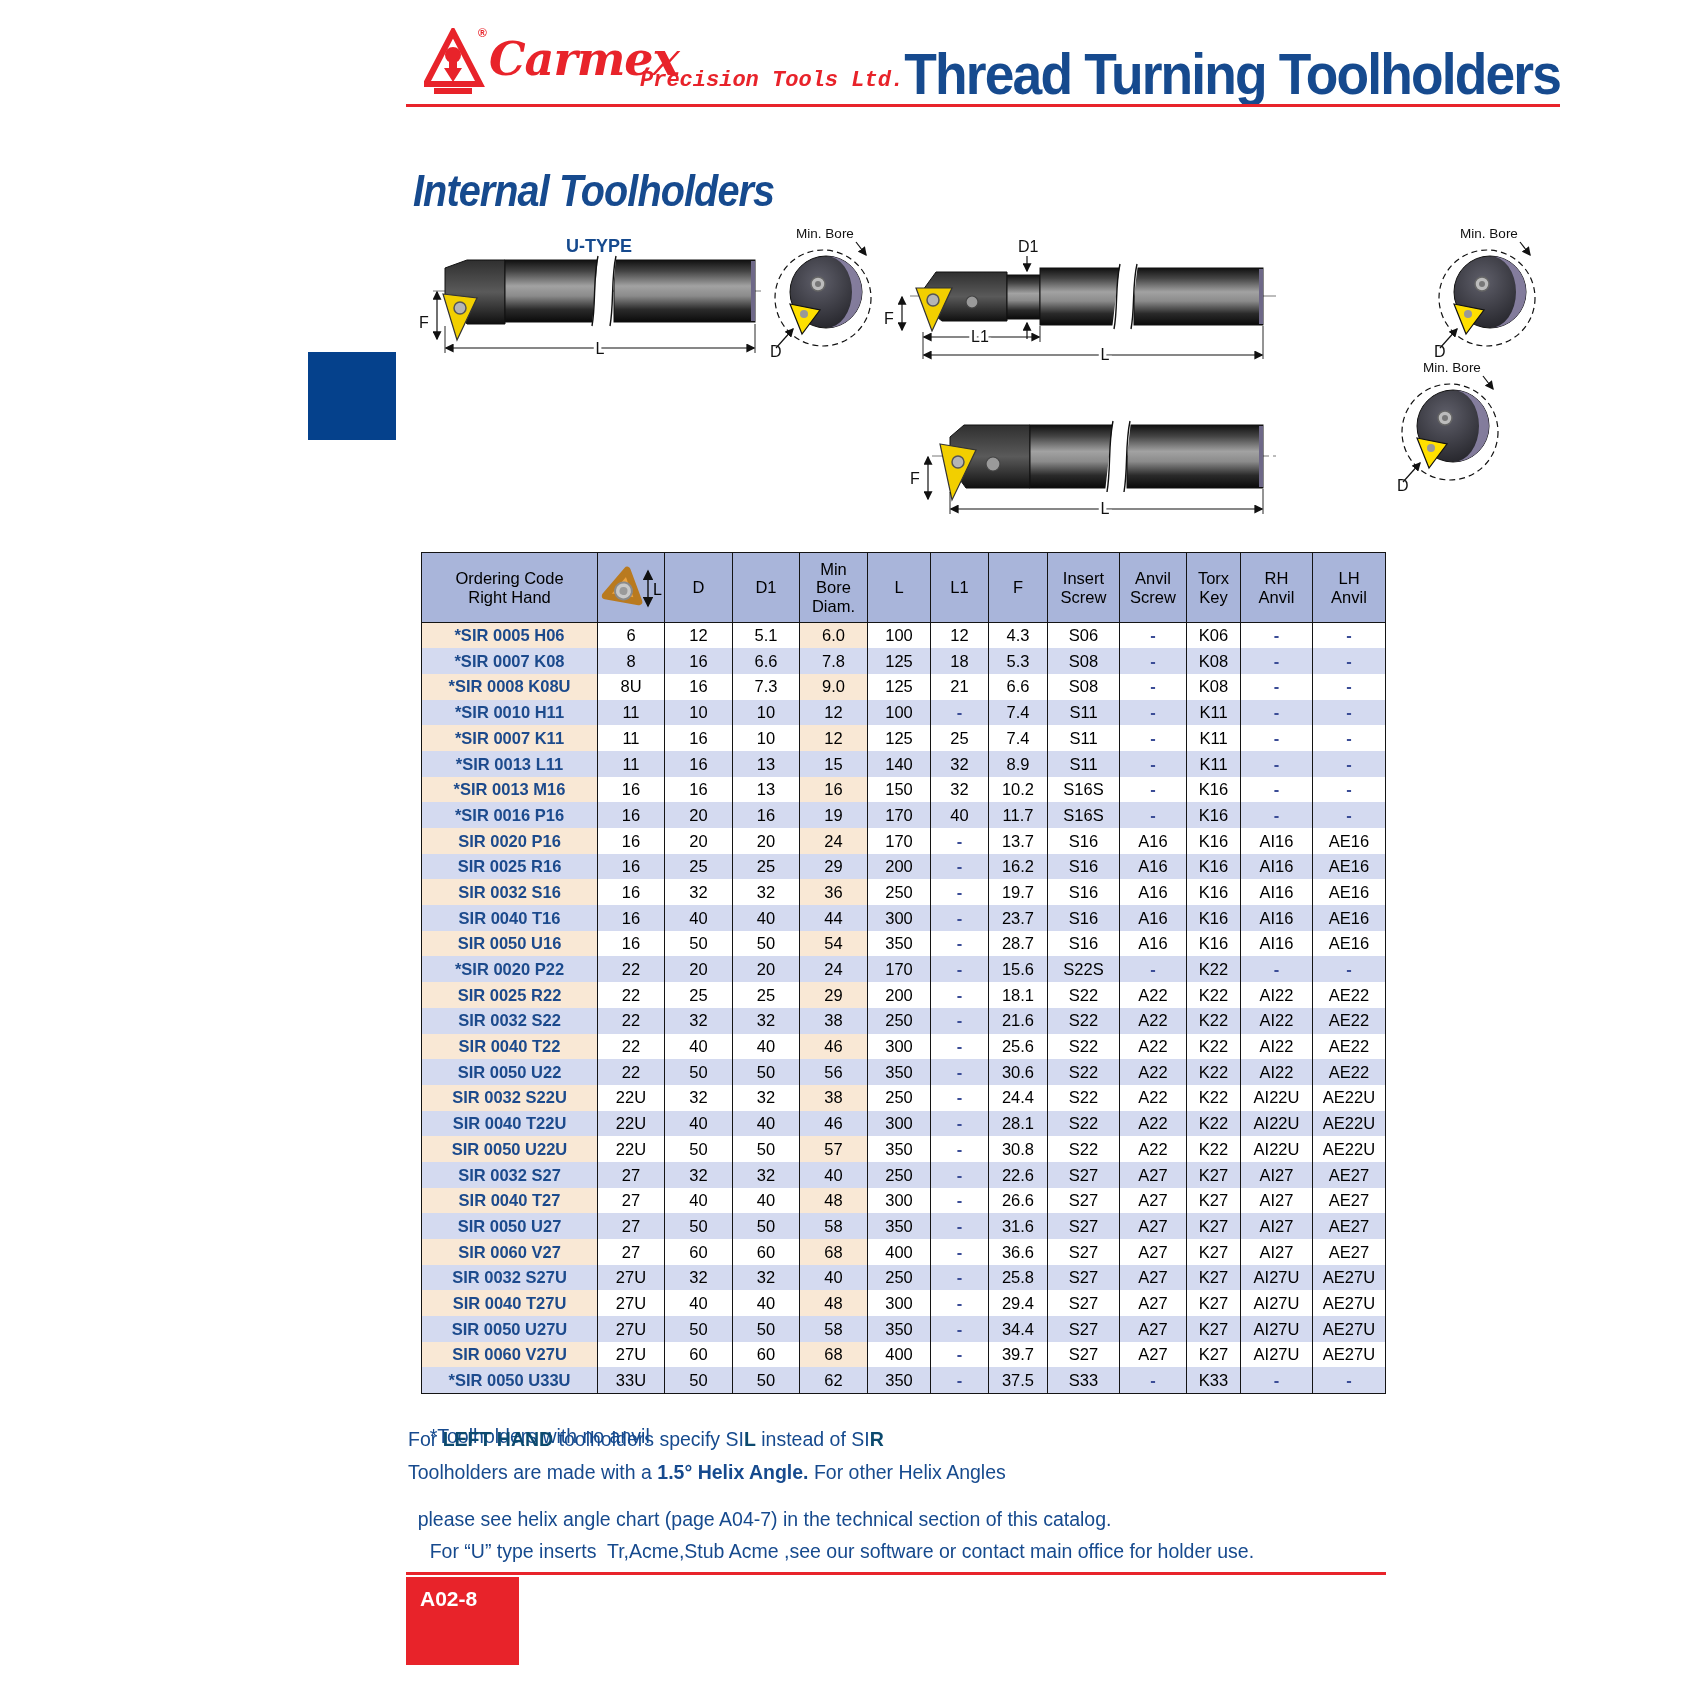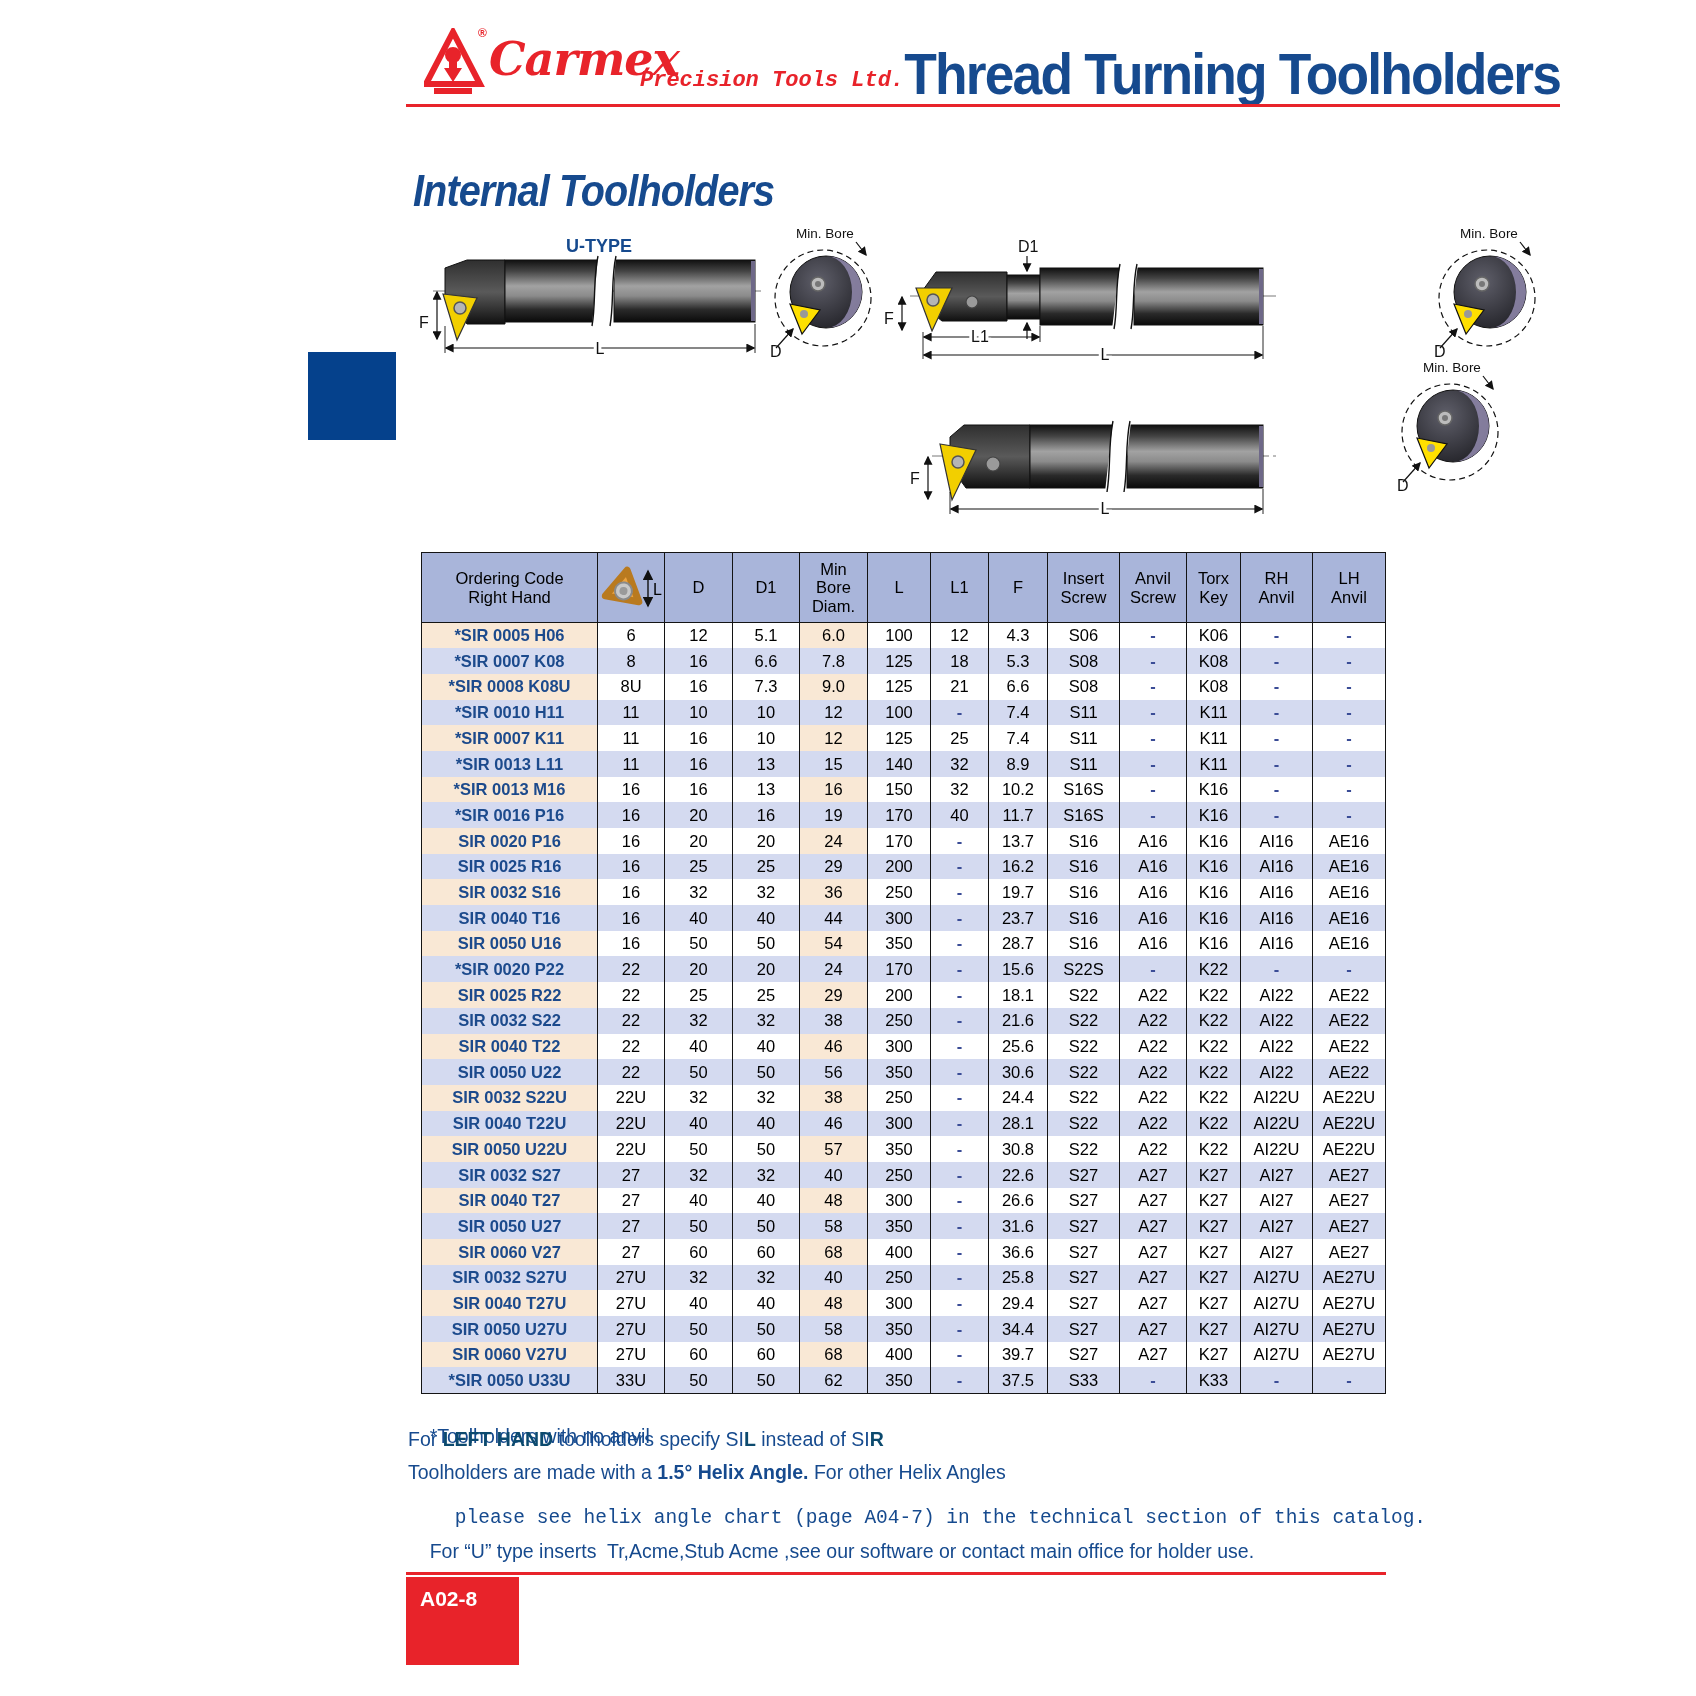--- a/index.html
+++ b/index.html
@@ -742,21 +742,21 @@
           <td class="dash">-</td>
         </tr>
       </tbody>
   </table>
 
   <div class="abs fn" style="left:408px; top:1402px;">
     <span>*Toolholders with no anvil</span>
   </div>
   <div class="abs fn" style="left:408px; top:1428px;"><span>For </span><span class="orange">LEFT HAND</span><span> toolholders specify SI</span><span class="orange">L</span><span> instead of SI</span><span class="orange">R</span></div>
   <div class="abs fn" style="left:408px; top:1461px;"><span>Toolholders are made with a </span><span class="b">1.5° Helix Angle.</span><span> For other Helix Angles</span></div>
-  <div class="abs fn" style="left:408px; top:1485px;font-family:Liberation Mono, monospace;">
+  <div class="abs fn" style="left:396px; top:1485px;">
     <span>please see helix angle chart (page A04-7) in the technical section of this catalog.</span>
   </div>
   <div class="abs fn" style="left:408px; top:1517px;">
     <span>For “U” type inserts  Tr,Acme,Stub Acme ,see our software or contact main office for holder use.</span>
   </div>
 
   <div class="abs rule" style="left:406px; top:1572px; width:980px; height:2.5px;"></div>
   <div class="abs pg-box" style="left:406px; top:1577px; width:113px; height:88px;">
     <span>A02-8</span>
   </div>

